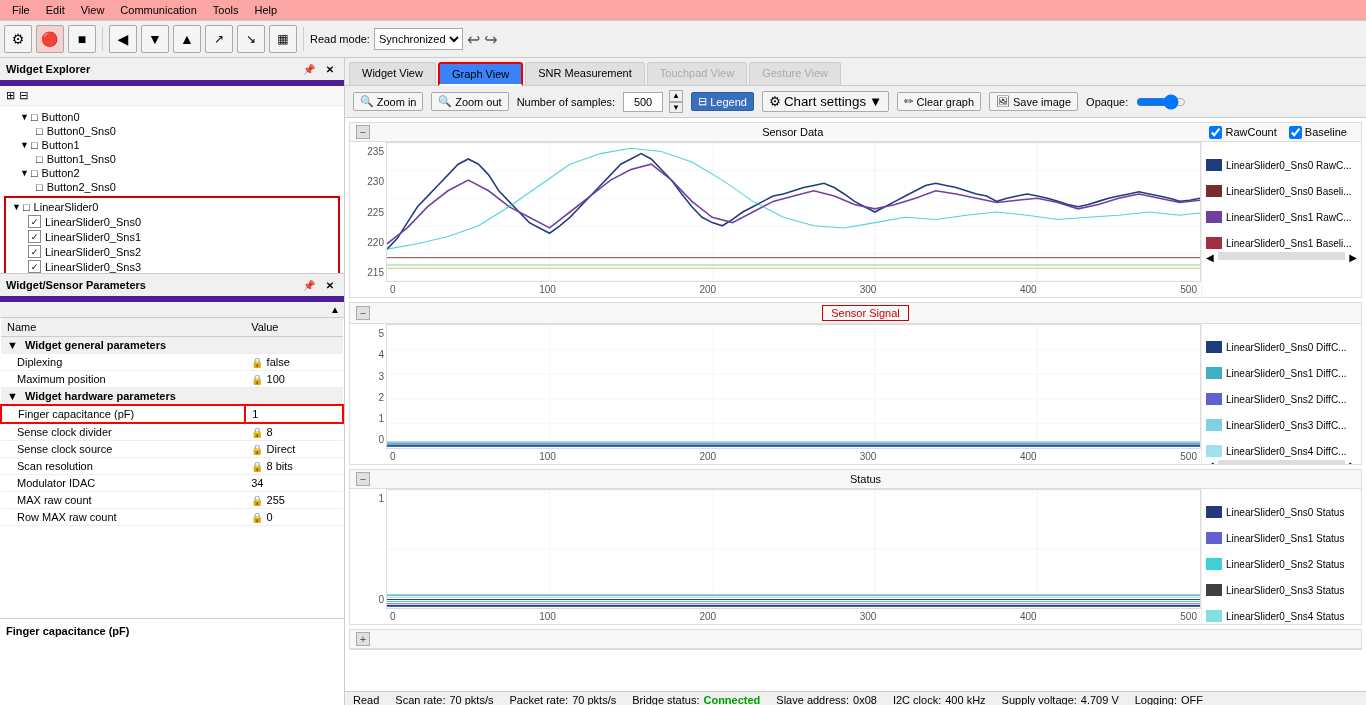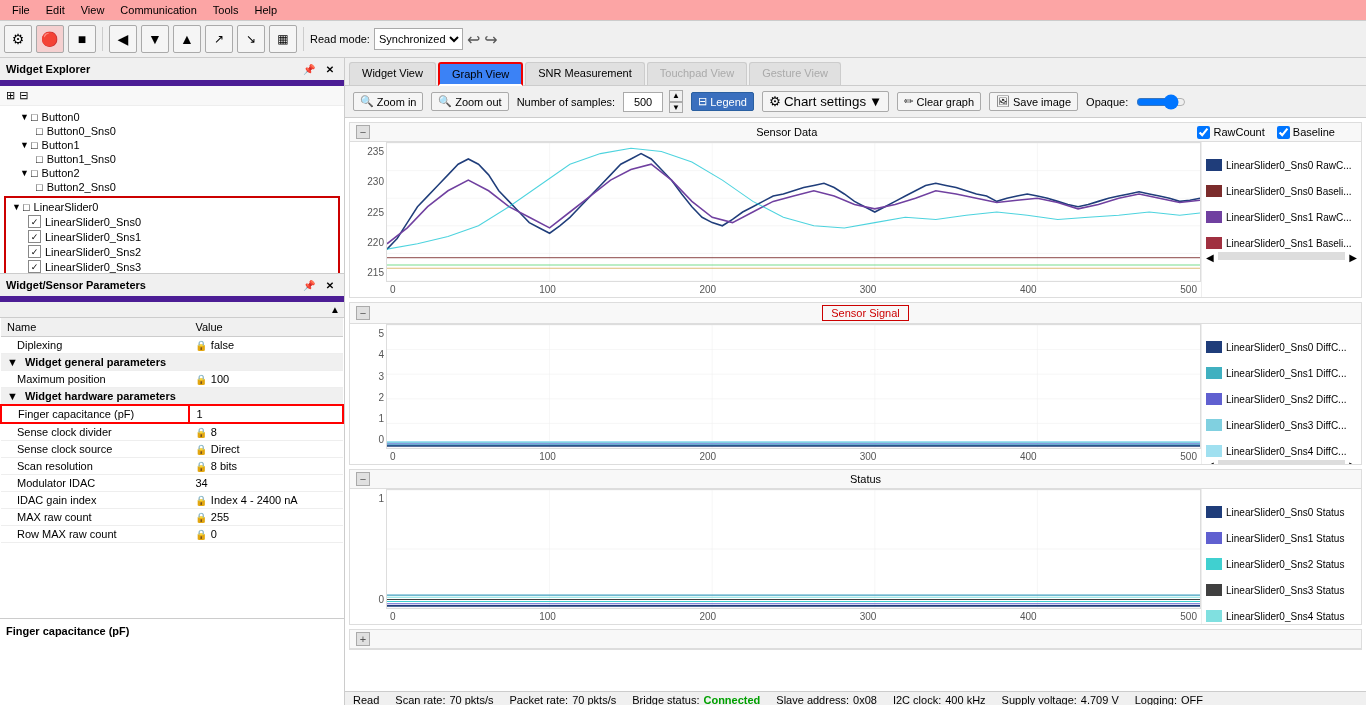--- a/index.html
+++ b/index.html
@@ -218,32 +218,32 @@
       <div class="params-panel-scroll">
         <table class="params">
           <thead>
             <tr>
               <th>Name</th>
               <th>Value</th>
             </tr>
           </thead>
           <tbody>
             <tr>
+              <td colspan="2" class="param-section">
+                <span style="margin-right:4px;">▼</span>
+                <span>Widget general parameters</span>
+              </td>
+            </tr>
+            <tr>
               <td style="padding-left:16px;">Diplexing</td>
               <td>
                 <span class="lock-icon">🔒</span>false
               </td>
             </tr>
             <tr>
-              <td colspan="2" class="param-section">
-                <span style="margin-right:4px;">▼</span>
-                <span>Widget general parameters</span>
-              </td>
-            </tr>
-            <tr>
               <td style="padding-left:16px;">Maximum position</td>
               <td>
                 <span class="lock-icon">🔒</span>100
               </td>
             </tr>
             <tr>
               <td colspan="2" class="param-section">
                 <span style="margin-right:4px;">▼</span>
                 <span>Widget hardware parameters</span>
               </td>
@@ -266,26 +266,20 @@
             </tr>
             <tr>
               <td style="padding-left:16px;">Scan resolution</td>
               <td>
                 <span class="lock-icon">🔒</span>8 bits
               </td>
             </tr>
             <tr>
               <td style="padding-left:16px;">Modulator IDAC</td>
               <td>34</td>
-            </tr>
-            <tr>
-              <td style="padding-left:16px;">IDAC gain index</td>
-              <td>
-                <span class="lock-icon">🔒</span>Index 4 - 2400 nA
-              </td>
             </tr>
             <tr>
               <td style="padding-left:16px;">MAX raw count</td>
               <td>
                 <span class="lock-icon">🔒</span>255
               </td>
             </tr>
             <tr>
               <td style="padding-left:16px;">Row MAX raw count</td>
               <td>
@@ -349,21 +343,21 @@
     </div>
 
     <div class="graphs-area">
 
       <div class="graph-panel">
         <div class="graph-header">
           <div class="graph-collapse-btn">−</div>
           <div style="flex:1; display:flex; align-items:center; gap:8px; justify-content:center;">
             <span>Sensor Data</span>
           </div>
-          <div style="display:flex; gap:12px; align-items:flex-start; margin-right:20px;">
+          <div style="display:flex; gap:12px; align-items:flex-start; margin-right:8px;">
             <label style="display:flex;align-items:center;gap:3px;">
               <input type="checkbox" checked="" style="">
               <span>RawCount</span>
             </label>
             <label style="display:flex;align-items:center;gap:3px;">
               <input type="checkbox" checked="" style="">
               <span>Baseline</span>
             </label>
           </div>
         </div>

